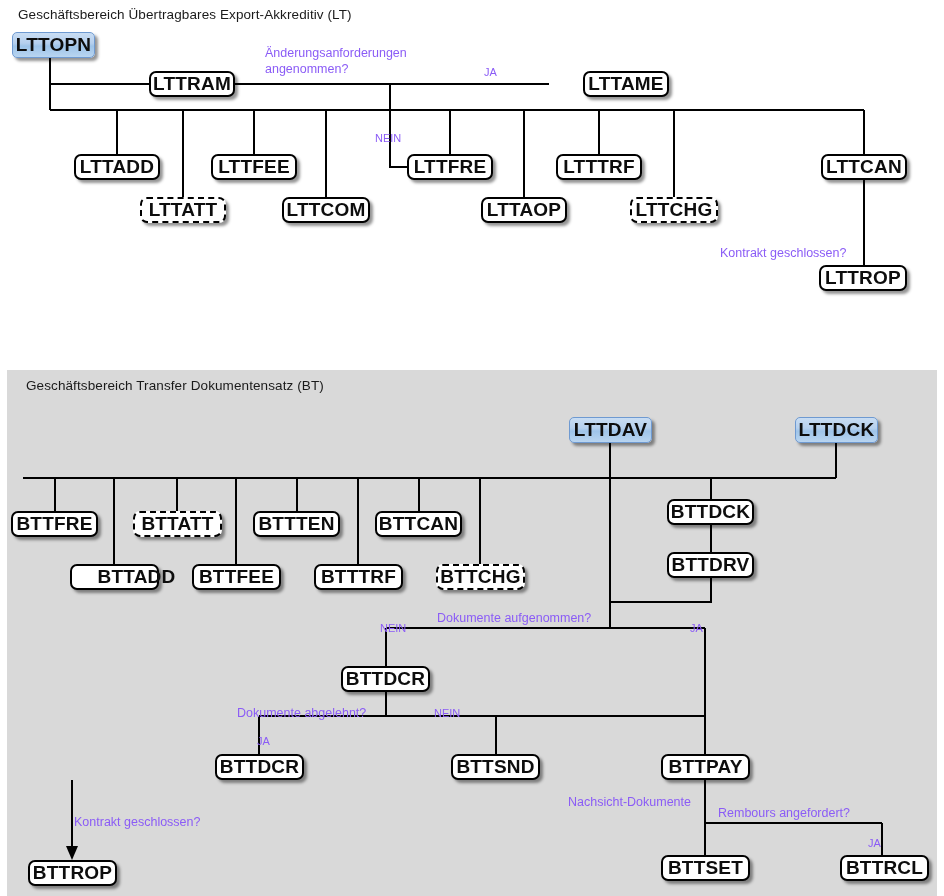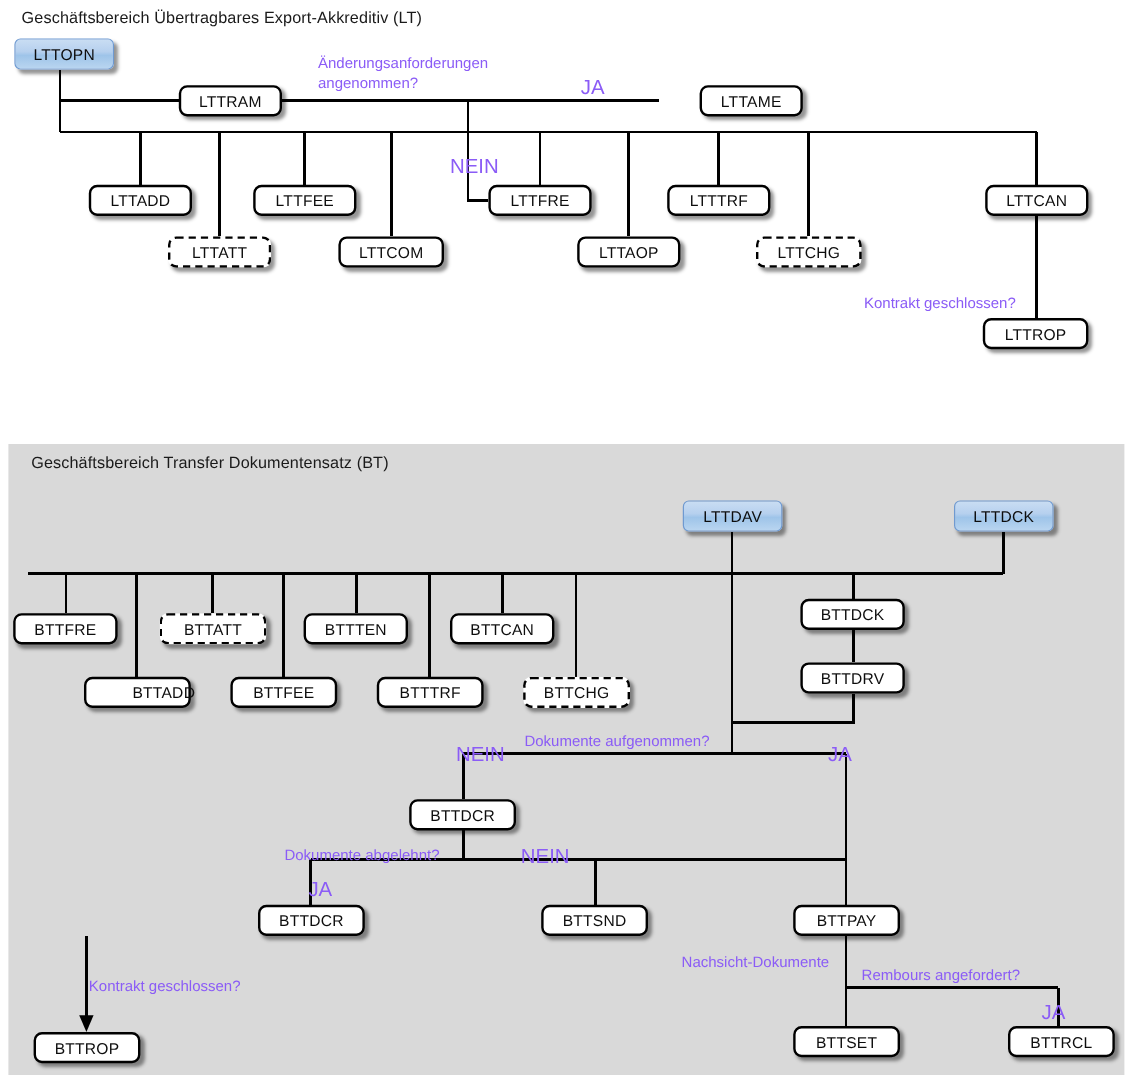--- a/index.html
+++ b/index.html
@@ -35,47 +35,48 @@
     height: 896px;
     pointer-events: none;
   }
   .node {
     position: absolute;
     box-sizing: border-box;
     display: flex;
     align-items: center;
     justify-content: center;
     border-radius: 7px;
-    font-size: 13px;
+    font-size: 19px;
     color: #0d0d0d;
     white-space: nowrap;
     background: #ffffff;
     border: 2px solid #000000;
     box-shadow: 3px 3px 3px rgba(0,0,0,0.42);
     letter-spacing: 0.2px;
+    font-weight: bold;
   }
   .node.dashed {
     border-style: dashed;
     border-width: 2px;
   }
   .node.blue {
     background: linear-gradient(to bottom, #c9ddf3 0%, #b6d0ee 42%, #9ec4e9 55%, #b9d5f0 100%);
     border: 1px solid #6f9ad1;
     border-radius: 5px;
     box-shadow: 3px 3px 3px rgba(0,0,0,0.42);
   }
   .edge-label {
     position: absolute;
     font-size: 12.5px;
     color: #8b5cf6;
     white-space: nowrap;
     line-height: 15px;
   }
   .edge-label.small {
-    font-size: 17px;
+    font-size: 11px;
   }
 </style>
 </head>
 <body>
 
 <div id="canvas">
 
   <div class="panel-bg" style="left:7px; top:370px; width:930px; height:526px;"></div>
 
   <svg class="edge-layer" viewBox="0 0 944 896" width="944" height="896">

